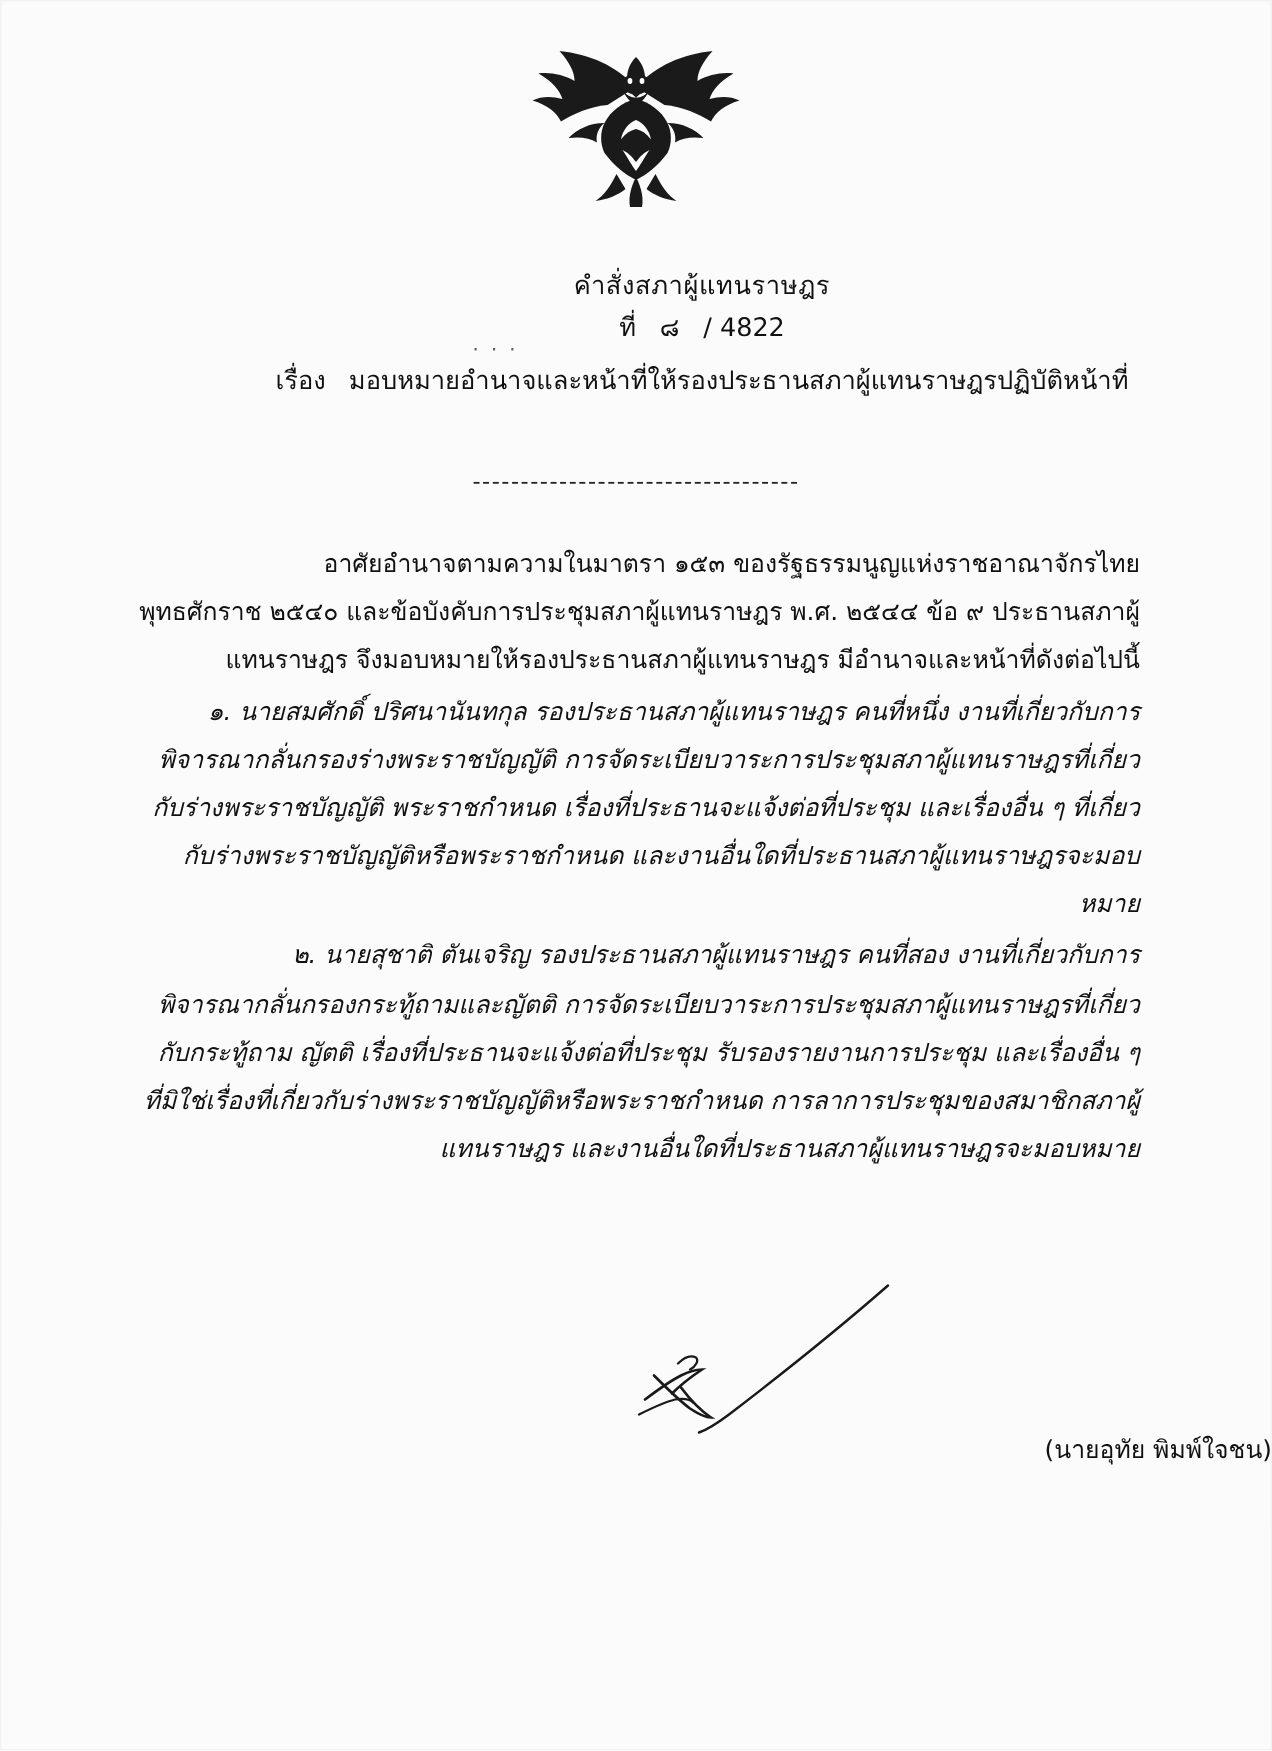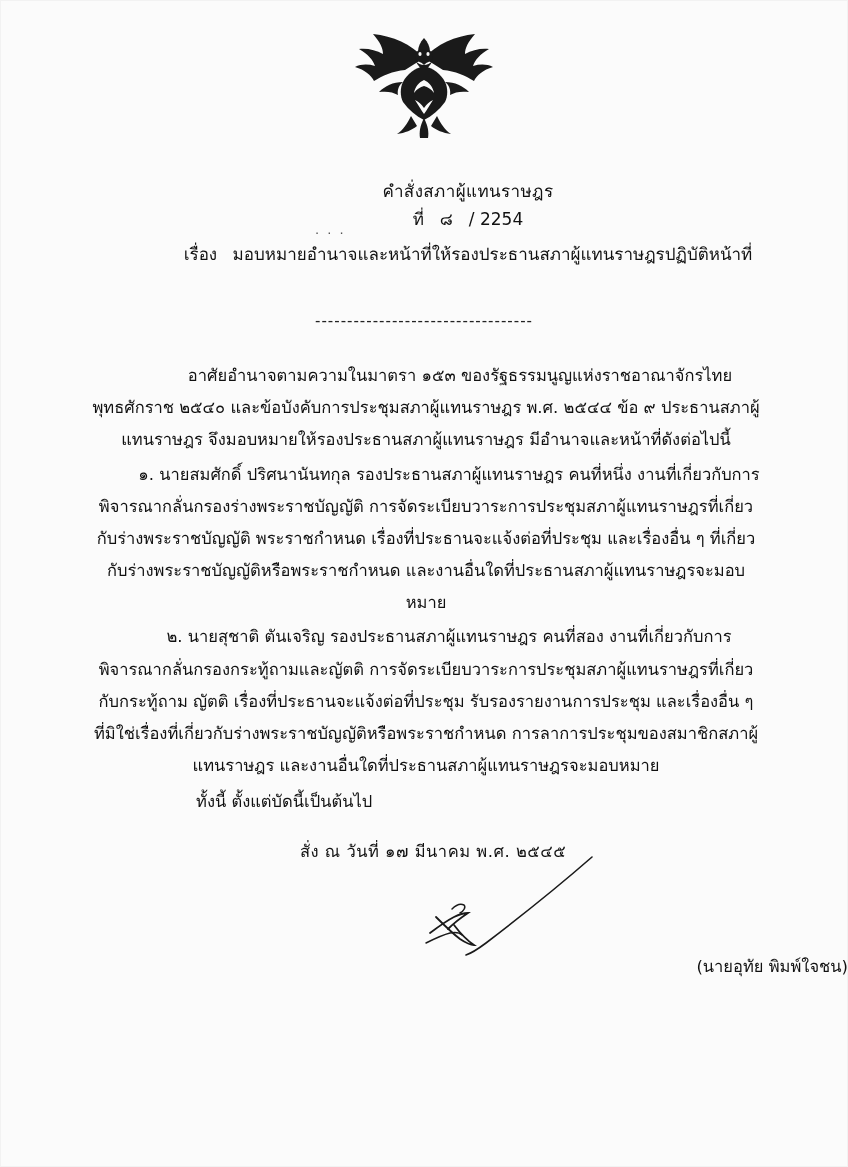--- a/index.html
+++ b/index.html
@@ -90,30 +90,31 @@
   }
 
   
   .body {
     position: absolute;
     top: 360px;
     left: 92px;
     width: 668px;
     font-size: 16.5px;
     line-height: 1.95;
-    text-align: center;
+    text-align: right;
   }
   .para {
     margin: 0 0 2px 0;
   }
   .para.indent {
     text-indent: 68px;
   }
   .para.indent-sm {
     text-indent: 46px;
+    font-style: italic;
   }
 
   
   .closing {
     position: absolute;
     top: 788px;
     left: 196px;
     font-size: 16.5px;
   }
   .order-date {
@@ -185,41 +186,39 @@
       </g>
     </svg>
   </div>
 
   <div class="header">
     <div class="doc-title">คำสั่งสภาผู้แทนราษฎร</div>
     <div class="doc-number">
       <span>ที่</span>
       <span class="num-blank">๘</span>
       <span>/</span>
-      <span>2254</span>
+      <span>4822</span>
     </div>
     <div class="doc-subject">
       <span class="label">เรื่อง</span>
       <span>มอบหมายอำนาจและหน้าที่ให้รองประธานสภาผู้แทนราษฎรปฏิบัติหน้าที่</span>
     </div>
   </div>
 
   <div class="ellipsis-mark">· · ·</div>
 
   <div class="divider">----------------------------------</div>
 
   <div class="body">
     <p class="para indent">อาศัยอำนาจตามความในมาตรา ๑๕๓ ของรัฐธรรมนูญแห่งราชอาณาจักรไทย พุทธศักราช ๒๕๔๐ และข้อบังคับการประชุมสภาผู้แทนราษฎร พ.ศ. ๒๕๔๔ ข้อ ๙ ประธานสภาผู้แทนราษฎร จึงมอบหมายให้รองประธานสภาผู้แทนราษฎร มีอำนาจและหน้าที่ดังต่อไปนี้</p>
     <p class="para indent-sm">๑. นายสมศักดิ์ ปริศนานันทกุล รองประธานสภาผู้แทนราษฎร คนที่หนึ่ง งานที่เกี่ยวกับการพิจารณากลั่นกรองร่างพระราชบัญญัติ การจัดระเบียบวาระการประชุมสภาผู้แทนราษฎรที่เกี่ยวกับร่างพระราชบัญญัติ พระราชกำหนด เรื่องที่ประธานจะแจ้งต่อที่ประชุม และเรื่องอื่น ๆ ที่เกี่ยวกับร่างพระราชบัญญัติหรือพระราชกำหนด และงานอื่นใดที่ประธานสภาผู้แทนราษฎรจะมอบหมาย</p>
     <p class="para indent-sm">๒. นายสุชาติ ตันเจริญ รองประธานสภาผู้แทนราษฎร คนที่สอง งานที่เกี่ยวกับการพิจารณากลั่นกรองกระทู้ถามและญัตติ การจัดระเบียบวาระการประชุมสภาผู้แทนราษฎรที่เกี่ยวกับกระทู้ถาม ญัตติ เรื่องที่ประธานจะแจ้งต่อที่ประชุม รับรองรายงานการประชุม และเรื่องอื่น ๆ ที่มิใช่เรื่องที่เกี่ยวกับร่างพระราชบัญญัติหรือพระราชกำหนด การลาการประชุมของสมาชิกสภาผู้แทนราษฎร และงานอื่นใดที่ประธานสภาผู้แทนราษฎรจะมอบหมาย</p>
   </div>
 
-  <div class="closing">ทั้งนี้ ตั้งแต่บัดนี้เป็นต้นไป</div>
-
-  <div class="order-date">สั่ง  ณ  วันที่ ๑๗ มีนาคม  พ.ศ. ๒๕๔๕</div>
+
 
   <svg class="signature" viewBox="0 0 260 110">
     <path d="M232 2 C200 30 160 62 126 88 C118 94 112 98 106 100" fill="none" stroke="#1a1a1a" stroke-width="1.6" stroke-linecap="round"></path>
     <path d="M76 62 C84 70 92 78 100 84 C106 88 110 90 114 90 C108 86 100 78 94 70" fill="none" stroke="#1a1a1a" stroke-width="1.8" stroke-linecap="round"></path>
     <path d="M70 78 C78 72 86 66 94 62 C100 59 104 58 108 58 C102 62 94 68 88 74" fill="none" stroke="#1a1a1a" stroke-width="1.8" stroke-linecap="round"></path>
     <path d="M66 88 C74 84 82 80 90 78 C96 77 100 78 102 80" fill="none" stroke="#1a1a1a" stroke-width="1.5" stroke-linecap="round"></path>
     <path d="M92 54 C96 50 100 48 104 50 C106 52 104 56 100 58" fill="none" stroke="#1a1a1a" stroke-width="1.5" stroke-linecap="round"></path>
   </svg>
 
   <div class="signer">

